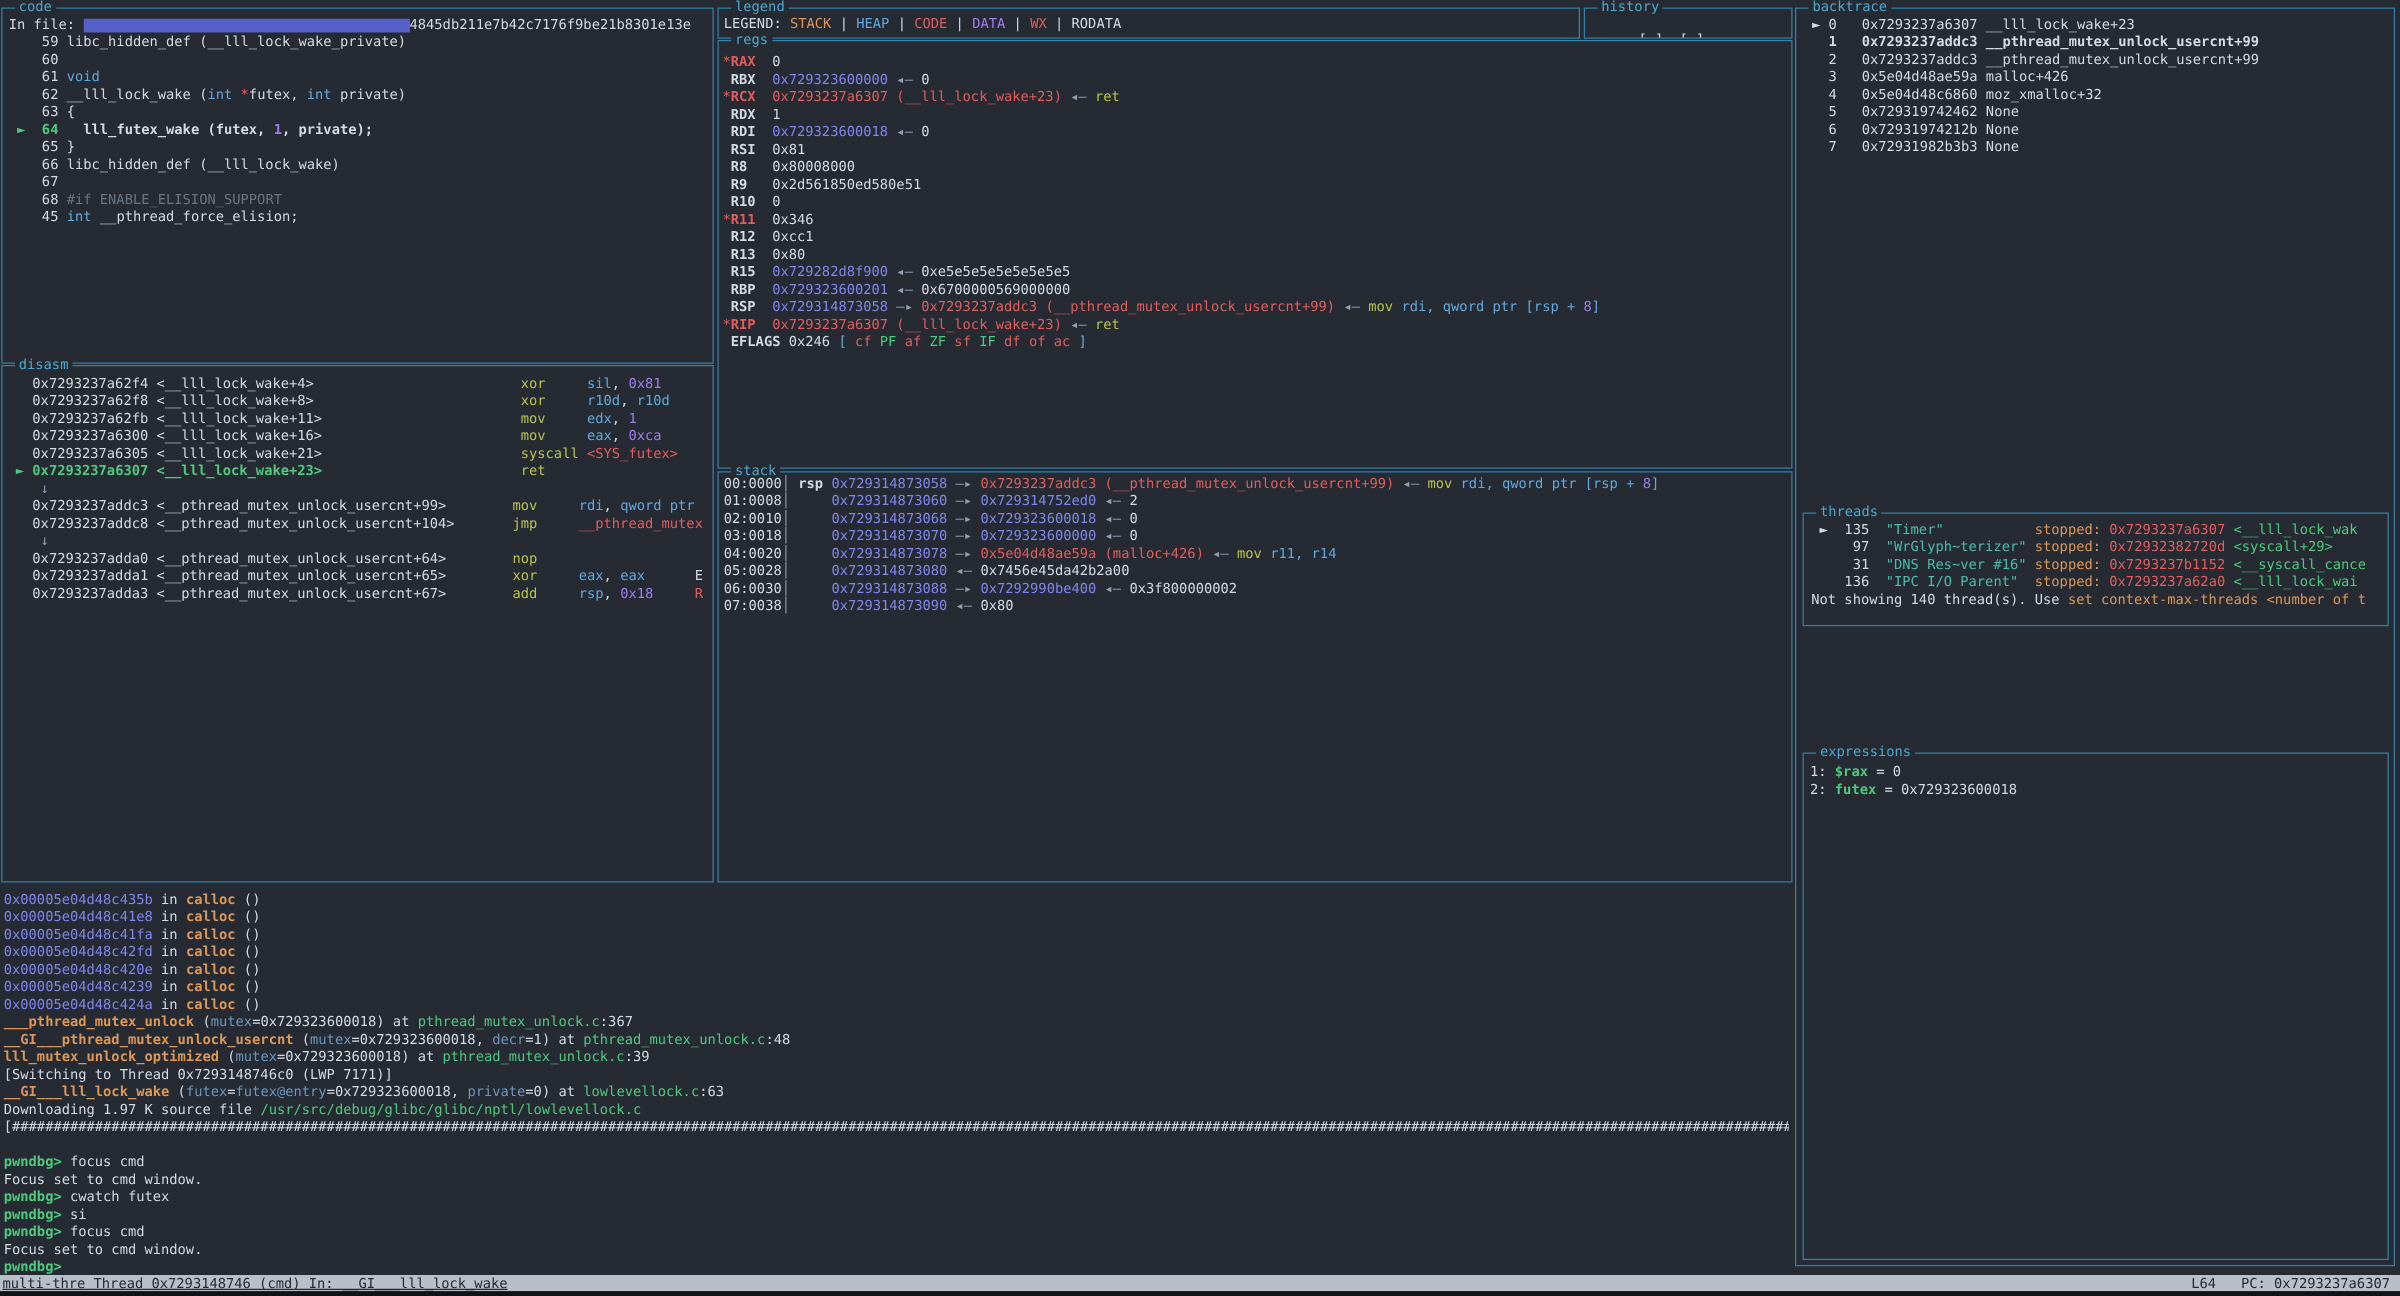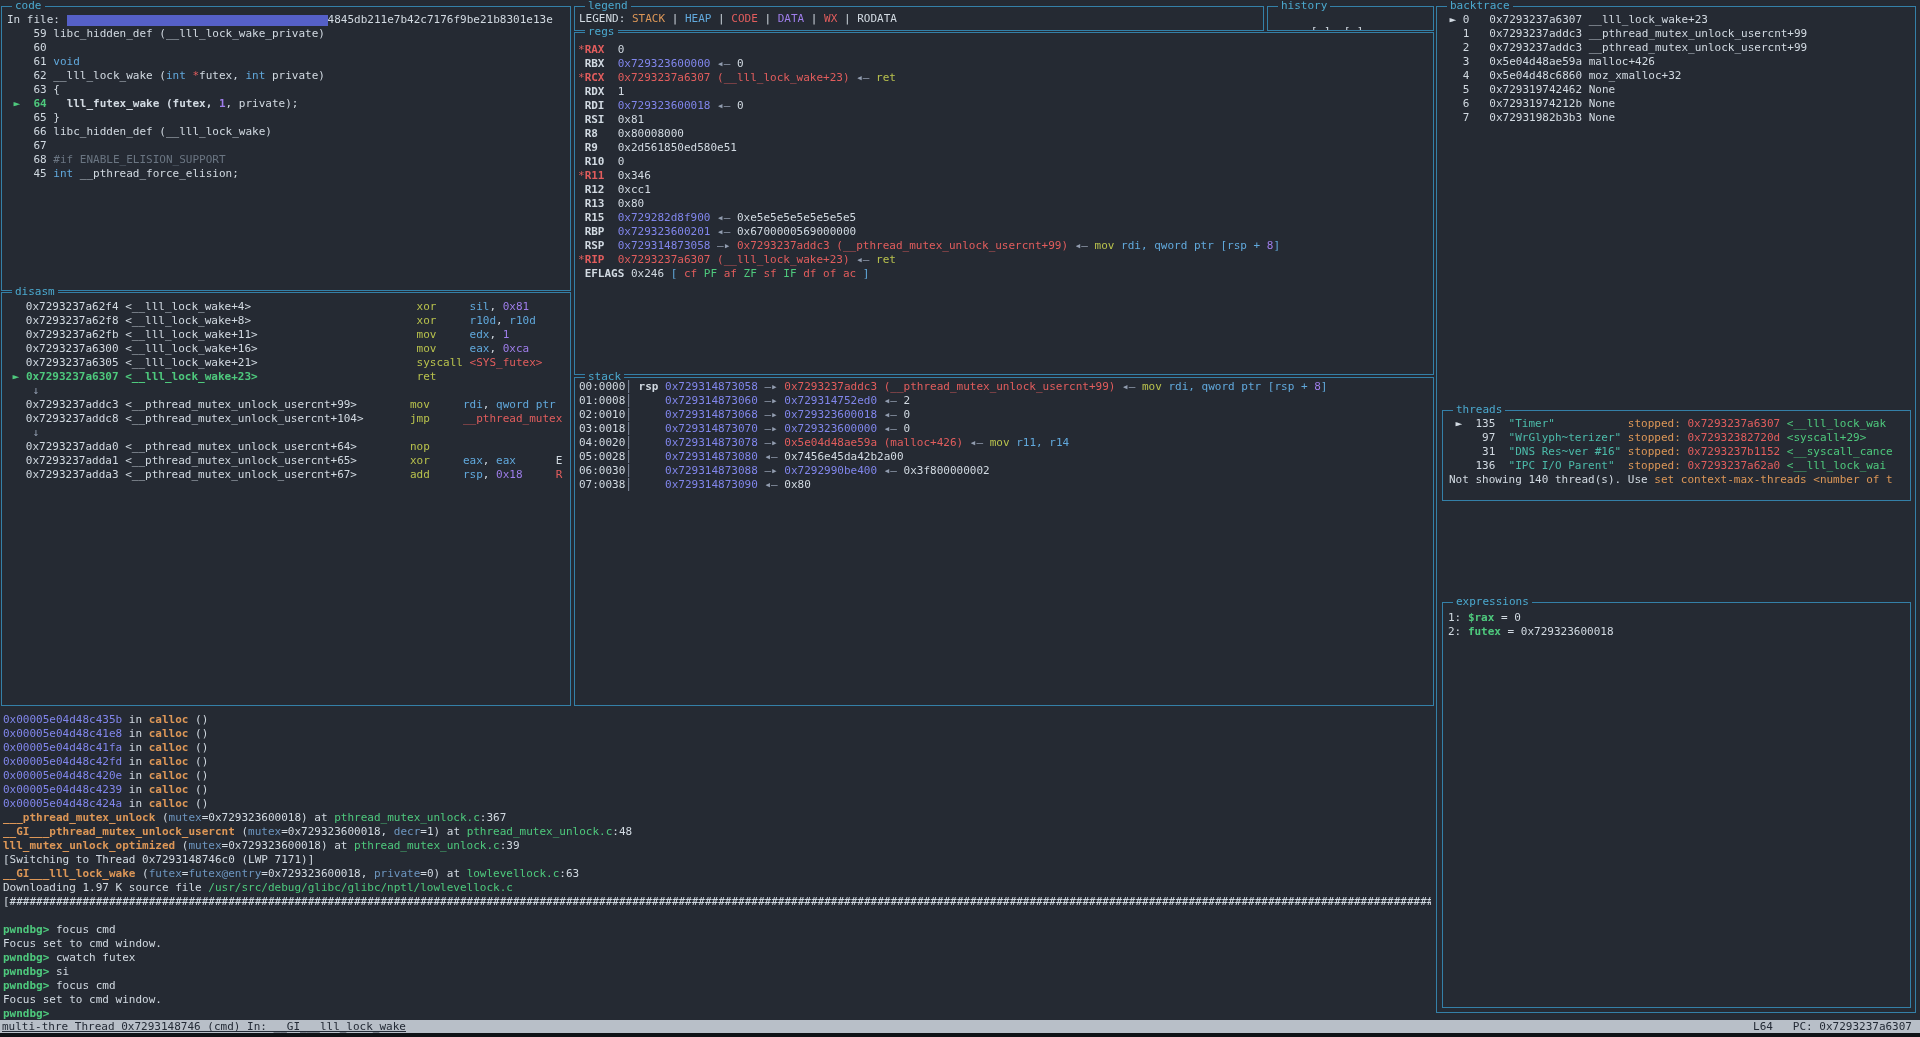--- a/index.html
+++ b/index.html
@@ -24,21 +24,21 @@
 
   <div class="panel" id="p-code" style="left:1px;top:6px;width:570px;height:285px">
     <span class="ptitle">code</span>
     <div class="content" style="padding:6px 0 0 5px">
         <div class="ln"><span style="color: rgb(210, 218, 226);">In file: </span><span class="redact" style="width: 261px; background: rgb(85, 96, 200);"></span><span style="color: rgb(210, 218, 226);">4845db211e7b42c7176f9be21b8301e13e</span></div>
         <div class="ln"><span style="color: rgb(210, 218, 226);">    59 libc_hidden_def (__lll_lock_wake_private)</span></div>
         <div class="ln"><span style="color: rgb(210, 218, 226);">    60</span></div>
         <div class="ln"><span style="color: rgb(210, 218, 226);">    61 </span><span style="color: rgb(97, 169, 221);">void</span></div>
         <div class="ln"><span style="color: rgb(210, 218, 226);">    62 __lll_lock_wake (</span><span style="color: rgb(97, 169, 221);">int</span><span style="color: rgb(210, 218, 226);"> </span><span style="color: rgb(226, 93, 93);">*</span><span style="color: rgb(210, 218, 226);">futex, </span><span style="color: rgb(97, 169, 221);">int</span><span style="color: rgb(210, 218, 226);"> private)</span></div>
         <div class="ln"><span style="color: rgb(210, 218, 226);">    63 {</span></div>
-        <div class="ln"><span style="color: rgb(78, 201, 125); font-weight: bold;"> ►  64</span><span style="color: rgb(210, 218, 226);">   </span><span style="color: rgb(210, 218, 226); font-weight: bold;">lll_futex_wake (futex, </span><span style="color: rgb(159, 126, 236); font-weight: bold;">1</span><span style="color: rgb(210, 218, 226); font-weight: normal;">, private);</span></div>
+        <div class="ln"><span style="color: rgb(78, 201, 125); font-weight: bold;"> ►  64</span><span style="color: rgb(210, 218, 226);">   </span><span style="color: rgb(210, 218, 226); font-weight: bold;">lll_futex_wake (futex, </span><span style="color: rgb(159, 126, 236); font-weight: bold;">1</span><span style="color: rgb(210, 218, 226); font-weight: bold;">, private);</span></div>
         <div class="ln"><span style="color: rgb(210, 218, 226);">    65 }</span></div>
         <div class="ln"><span style="color: rgb(210, 218, 226);">    66 libc_hidden_def (__lll_lock_wake)</span></div>
         <div class="ln"><span style="color: rgb(210, 218, 226);">    67</span></div>
         <div class="ln"><span style="color: rgb(210, 218, 226);">    68 </span><span style="color: rgb(106, 117, 130);">#if ENABLE_ELISION_SUPPORT</span></div>
         <div class="ln"><span style="color: rgb(210, 218, 226);">    45 </span><span style="color: rgb(97, 169, 221);">int</span><span style="color: rgb(210, 218, 226);"> __pthread_force_elision;</span></div>
       </div>
   </div>
 
   <div class="panel" id="p-legend" style="left:574px;top:6px;width:690px;height:25px">
     <span class="ptitle">legend</span>
@@ -107,21 +107,21 @@
         <div class="ln"><span style="color: rgb(210, 218, 226);">05:0028</span><span style="color: rgb(146, 157, 176);">│</span><span style="color: rgb(210, 218, 226);">     </span><span style="color: rgb(129, 134, 236);">0x729314873080</span><span style="color: rgb(146, 157, 176);"> ◂— </span><span style="color: rgb(210, 218, 226);">0x7456e45da42b2a00</span></div>
         <div class="ln"><span style="color: rgb(210, 218, 226);">06:0030</span><span style="color: rgb(146, 157, 176);">│</span><span style="color: rgb(210, 218, 226);">     </span><span style="color: rgb(129, 134, 236);">0x729314873088</span><span style="color: rgb(146, 157, 176);"> —▸ </span><span style="color: rgb(129, 134, 236);">0x7292990be400</span><span style="color: rgb(146, 157, 176);"> ◂— </span><span style="color: rgb(210, 218, 226);">0x3f800000002</span></div>
         <div class="ln"><span style="color: rgb(210, 218, 226);">07:0038</span><span style="color: rgb(146, 157, 176);">│</span><span style="color: rgb(210, 218, 226);">     </span><span style="color: rgb(129, 134, 236);">0x729314873090</span><span style="color: rgb(146, 157, 176);"> ◂— </span><span style="color: rgb(210, 218, 226);">0x80</span></div>
       </div>
   </div>
 
   <div class="panel" id="p-bt" style="left:1436px;top:6px;width:480px;height:1007px">
     <span class="ptitle">backtrace</span>
     <div class="content" style="padding:6px 0 0 6px">
         <div class="ln"><span style="color: rgb(210, 218, 226);"> ► 0   0x7293237a6307 __lll_lock_wake+23</span></div>
-        <div class="ln"><span style="color: rgb(210, 218, 226);">   1   0x7293237addc3 __pthread_mutex_unlock_usercnt+99</span></div>
+        <div class="ln"><span style="color: rgb(210, 218, 226); font-weight: bold;">   1   0x7293237addc3 __pthread_mutex_unlock_usercnt+99</span></div>
         <div class="ln"><span style="color: rgb(210, 218, 226);">   2   0x7293237addc3 __pthread_mutex_unlock_usercnt+99</span></div>
         <div class="ln"><span style="color: rgb(210, 218, 226);">   3   0x5e04d48ae59a malloc+426</span></div>
         <div class="ln"><span style="color: rgb(210, 218, 226);">   4   0x5e04d48c6860 moz_xmalloc+32</span></div>
         <div class="ln"><span style="color: rgb(210, 218, 226);">   5   0x729319742462 None</span></div>
         <div class="ln"><span style="color: rgb(210, 218, 226);">   6   0x72931974212b None</span></div>
         <div class="ln"><span style="color: rgb(210, 218, 226);">   7   0x72931982b3b3 None</span></div>
       </div>
   </div>
 
   <div class="panel" id="p-threads" style="left:1442px;top:410px;width:469px;height:91px">

